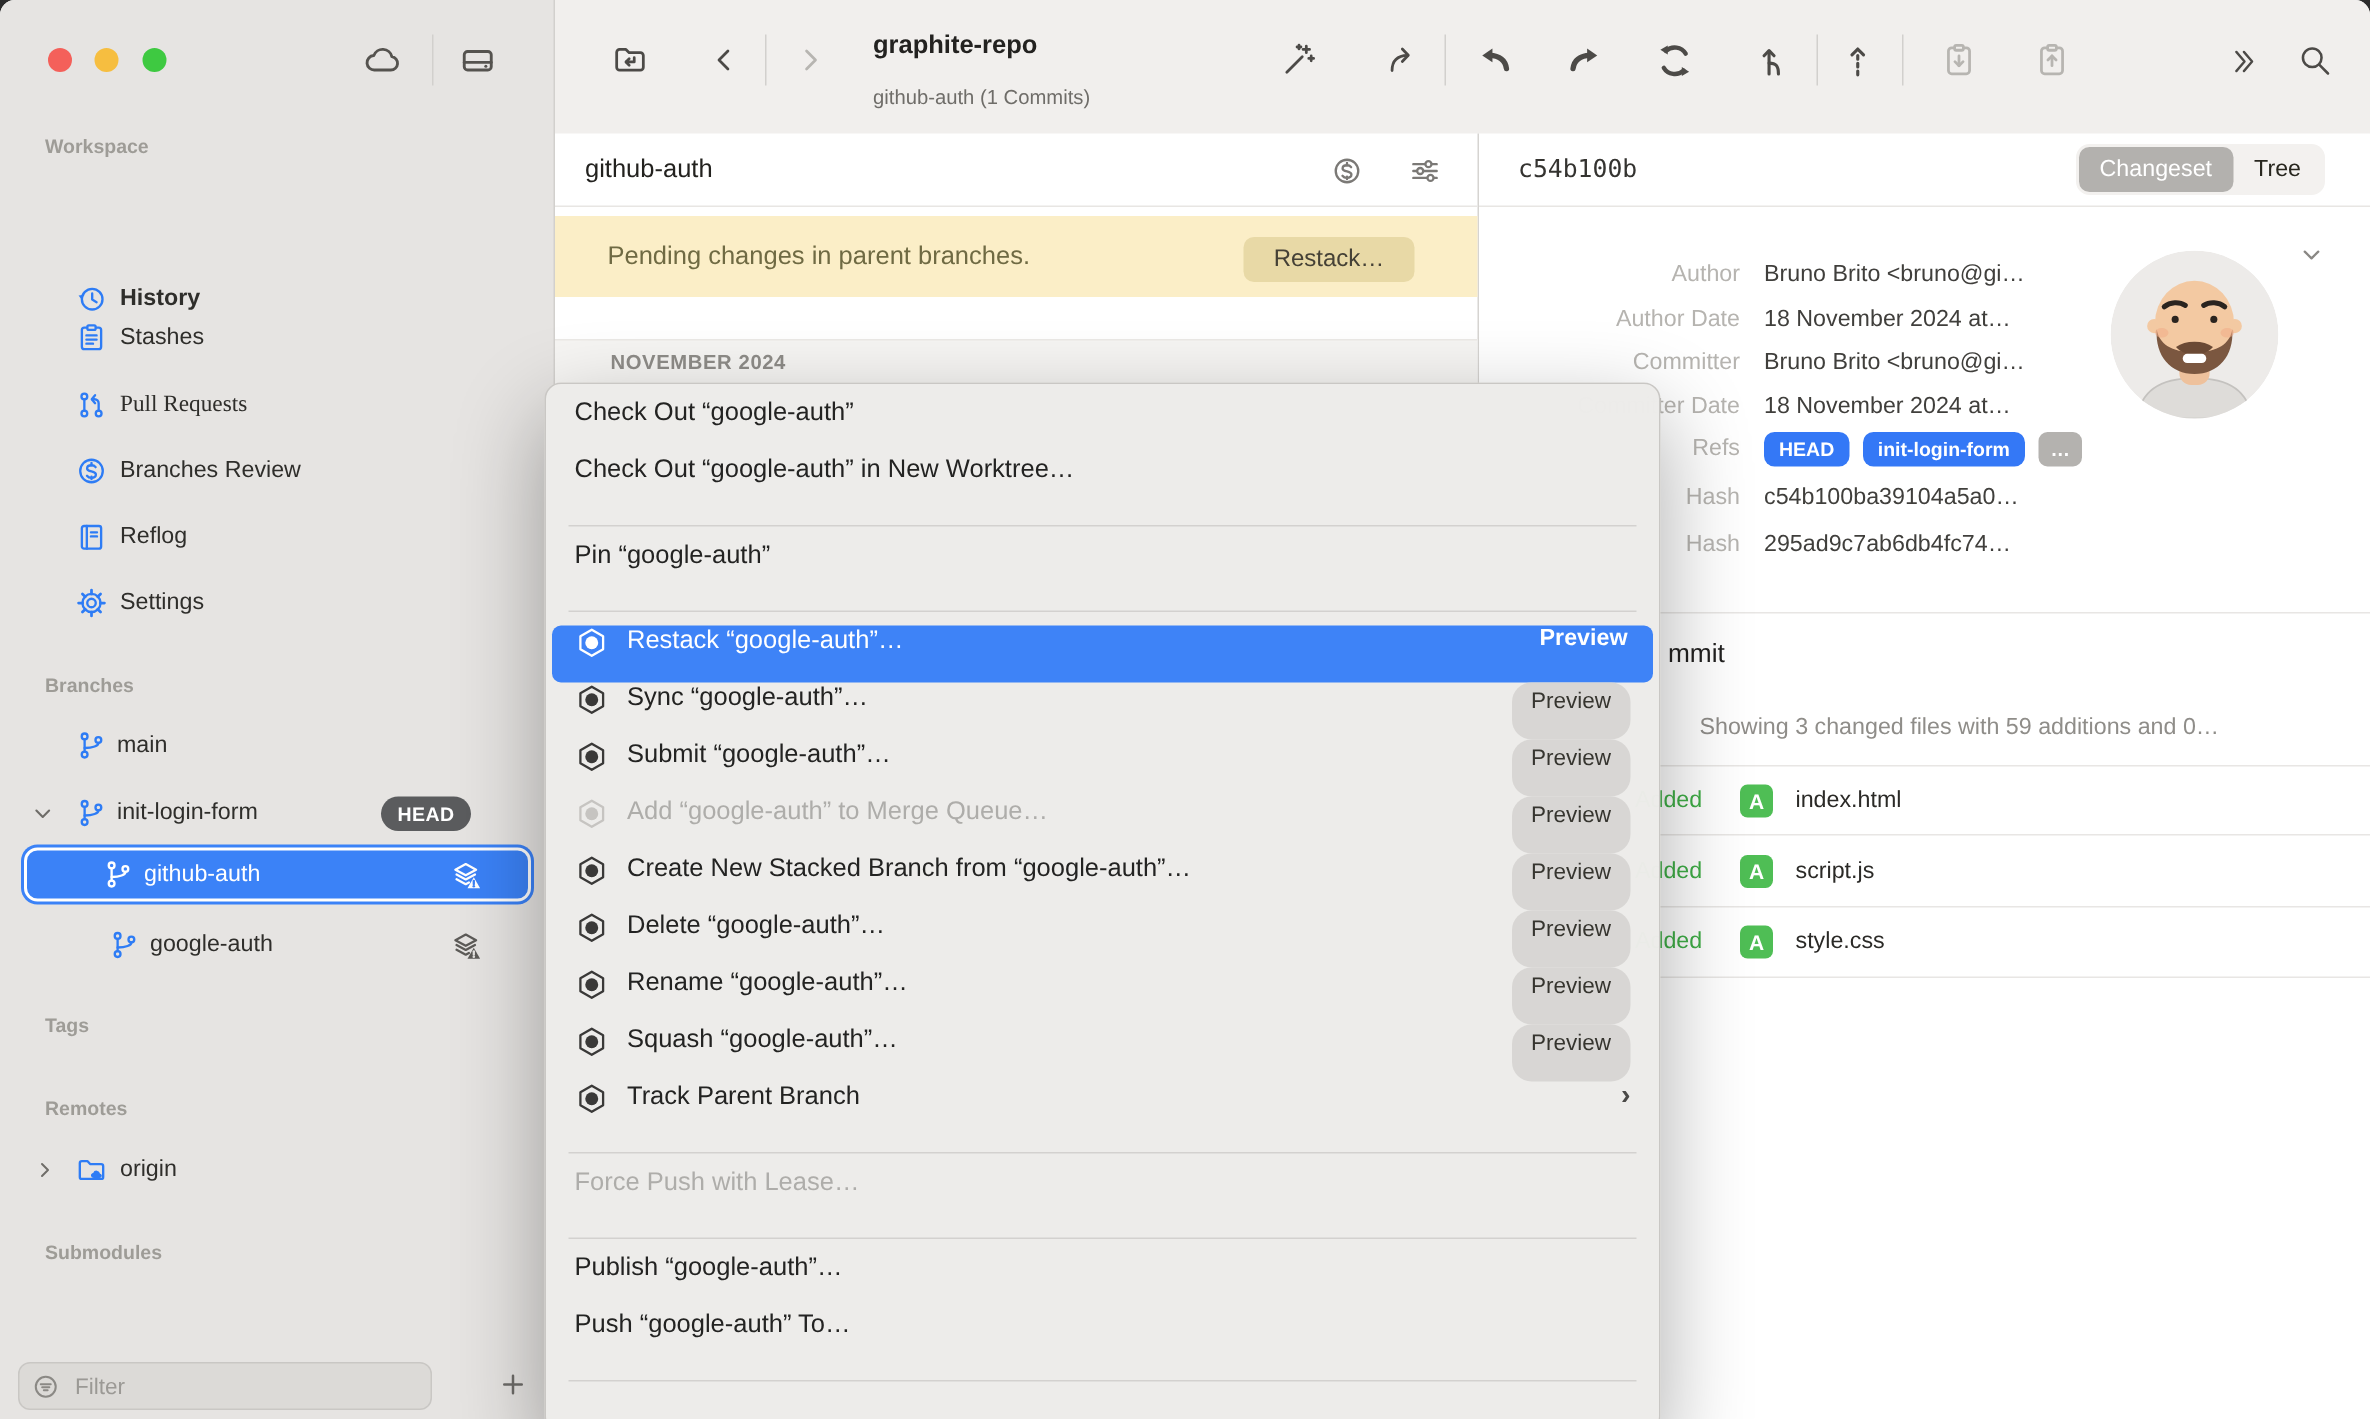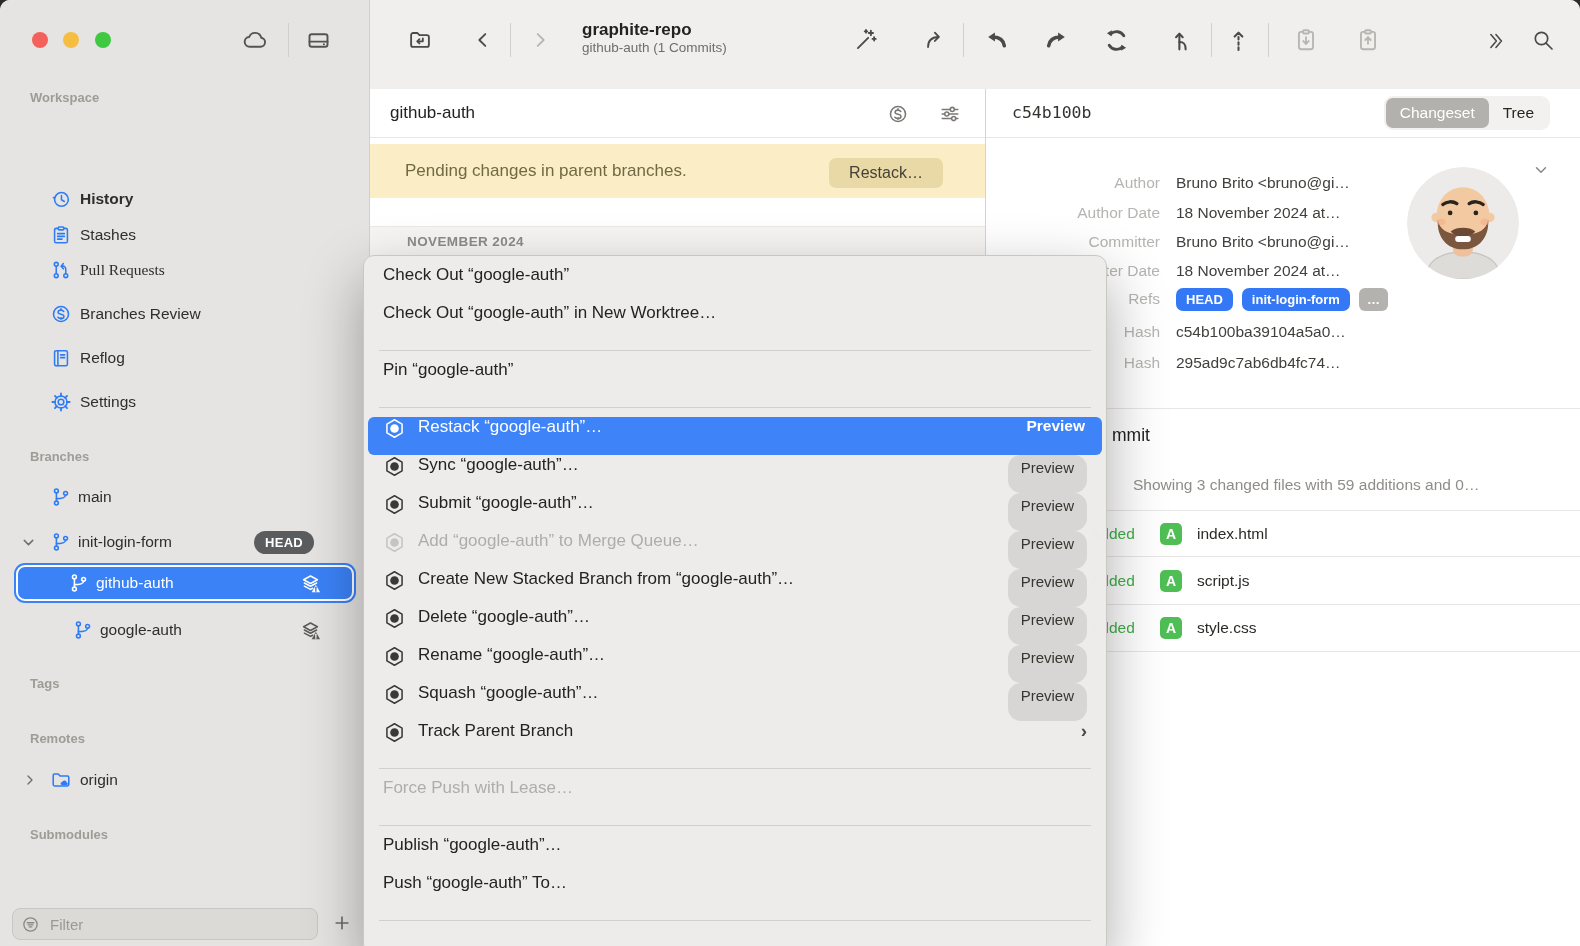--- a/index.html
+++ b/index.html
@@ -12,33 +12,33 @@
   .abs{position:absolute;}
   
   .ic{fill:none;stroke:currentColor;stroke-width:1.7;stroke-linecap:round;stroke-linejoin:round;width:22px;height:22px;display:block;}
   
   .titlebar{left:370px;top:0;right:0;height:99px;background:#f1efed;border-bottom:1px solid #d8d6d3;}
   .tl{width:16px;height:16px;border-radius:50%;display:inline-block;}
   .tbtn{position:absolute;width:30px;height:30px;display:flex;align-items:center;justify-content:center;color:#4c4a47;cursor:default;}
   .tbtn.dis{color:#b7b5b1;}
   .tsep{position:absolute;width:1px;height:34px;top:23px;background:#d2d0cd;}
   .wtitle{font-weight:bold;font-size:17px;color:#232220;line-height:1.25;}
-  .wsub{font-size:13.5px;color:#6f6d69;margin-top:0;}
+  .wsub{font-size:13.5px;color:#6f6d69;margin-top:17px;}
   
   .sidebar{left:0;top:0;width:370px;height:946px;background:#e6e4e2;border-right:1px solid #d2d0cd;}
   .srow{position:absolute;left:0;width:370px;height:38px;display:flex;align-items:center;font-size:15.5px;color:#2f2e2b;}
   .shead{position:absolute;left:30px;font-size:13px;font-weight:bold;color:#9e9c97;}
   .sic{position:absolute;color:#2e7cf5;}
   .slabel{position:absolute;}
   .headbadge{position:absolute;background:#5b5c5e;color:#fff;font-size:13px;font-weight:bold;
     padding:4px 11px;border-radius:12px;letter-spacing:.3px;}
   .bsel{left:16px;width:338px;height:36px;top:565px;background:#3b82f7;border:2px solid #fff;
     box-shadow:0 0 0 2px #3b82f7;border-radius:9px;display:flex;align-items:center;padding-left:50px;color:#fff;font-size:15.5px;font-weight:500;}
   .stackic{width:23px;height:23px;}
-  .filterbar{left:12px;top:908px;width:306px;height:32px;background:#dcdad7;border:1px solid #c9c7c4;
+  .filterbar{left:12px;top:908px;width:276px;height:32px;background:#dcdad7;border:1px solid #c9c7c4;
     border-radius:8px;display:flex;align-items:center;padding:0 8px;}
   .filterbar input{border:none;background:transparent;outline:none;font-size:15px;color:#2f2e2b;width:230px;
     font-family:"Liberation Sans",sans-serif;}
   .filterbar input::placeholder{color:#9b9995;}
   
   .midcol{left:370px;top:89px;width:616px;height:857px;background:#fff;border-right:1px solid #d6d4d1;}
   .colhead{position:absolute;left:0;top:0;width:100%;height:49px;border-bottom:1px solid #e8e6e3;display:flex;align-items:center;}
   .banner{position:absolute;left:0;top:55px;width:100%;height:54px;background:#fbeec7;display:flex;align-items:center;}
   .banner-text{margin-left:35px;font-size:17px;color:#6f6a43;}
   .restack-btn{position:absolute;right:42px;top:14px;width:114px;height:30px;background:#e8d9a6;border-radius:7px;
@@ -338,21 +338,21 @@
       </div>
 
     <div class="shead" style="top:90px;">Workspace</div>
 
     <div class="srow" style="top:180px;font-weight:bold;">
       <svg class="ic sic" style="left:50px;">
           <use href="#i-history"></use>
         </svg>
       <span class="slabel" style="left:80px;">History</span>
     </div>
-    <div class="srow" style="top:216px;">
+    <div class="srow" style="top:206px;">
       <svg class="ic sic" style="left:50px;">
           <use href="#i-stashes"></use>
         </svg>
       <span class="slabel" style="left:80px;">Stashes</span>
     </div>
     <div class="srow" style="top:251px;font-family:Liberation Serif, serif;">
       <svg class="ic sic" style="left:50px;">
           <use href="#i-pr"></use>
         </svg>
       <span class="slabel" style="left:80px;">Pull Requests</span>

